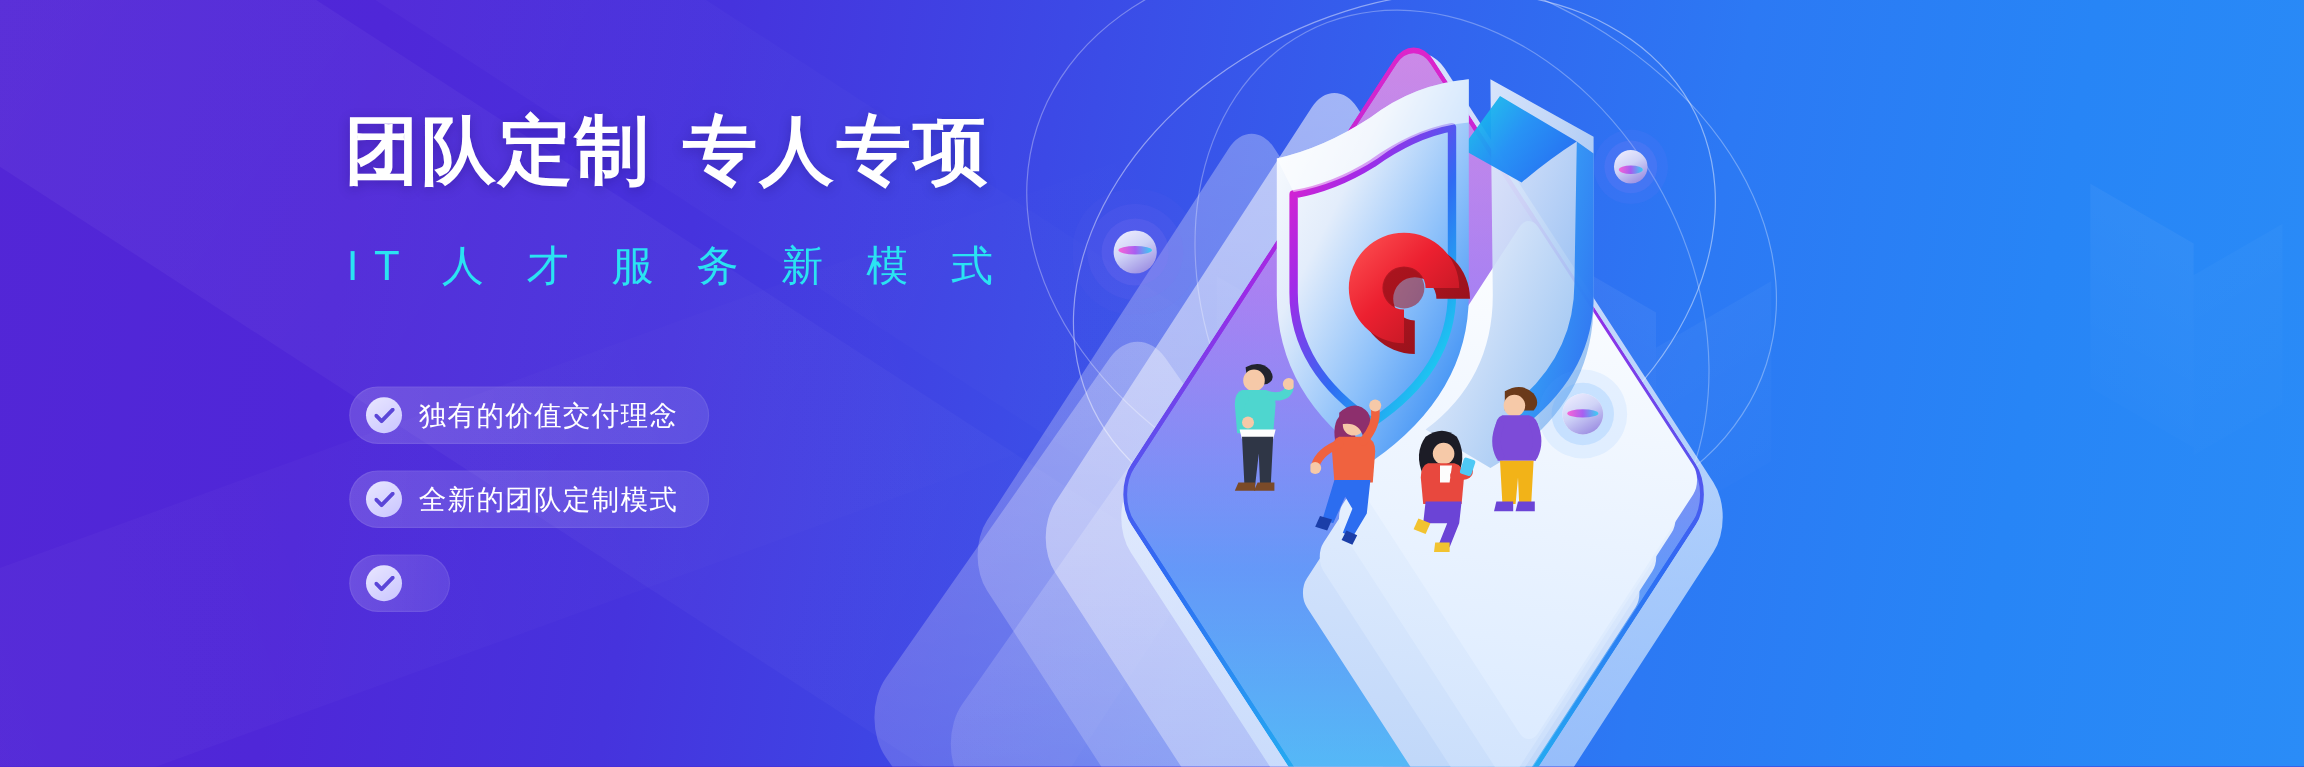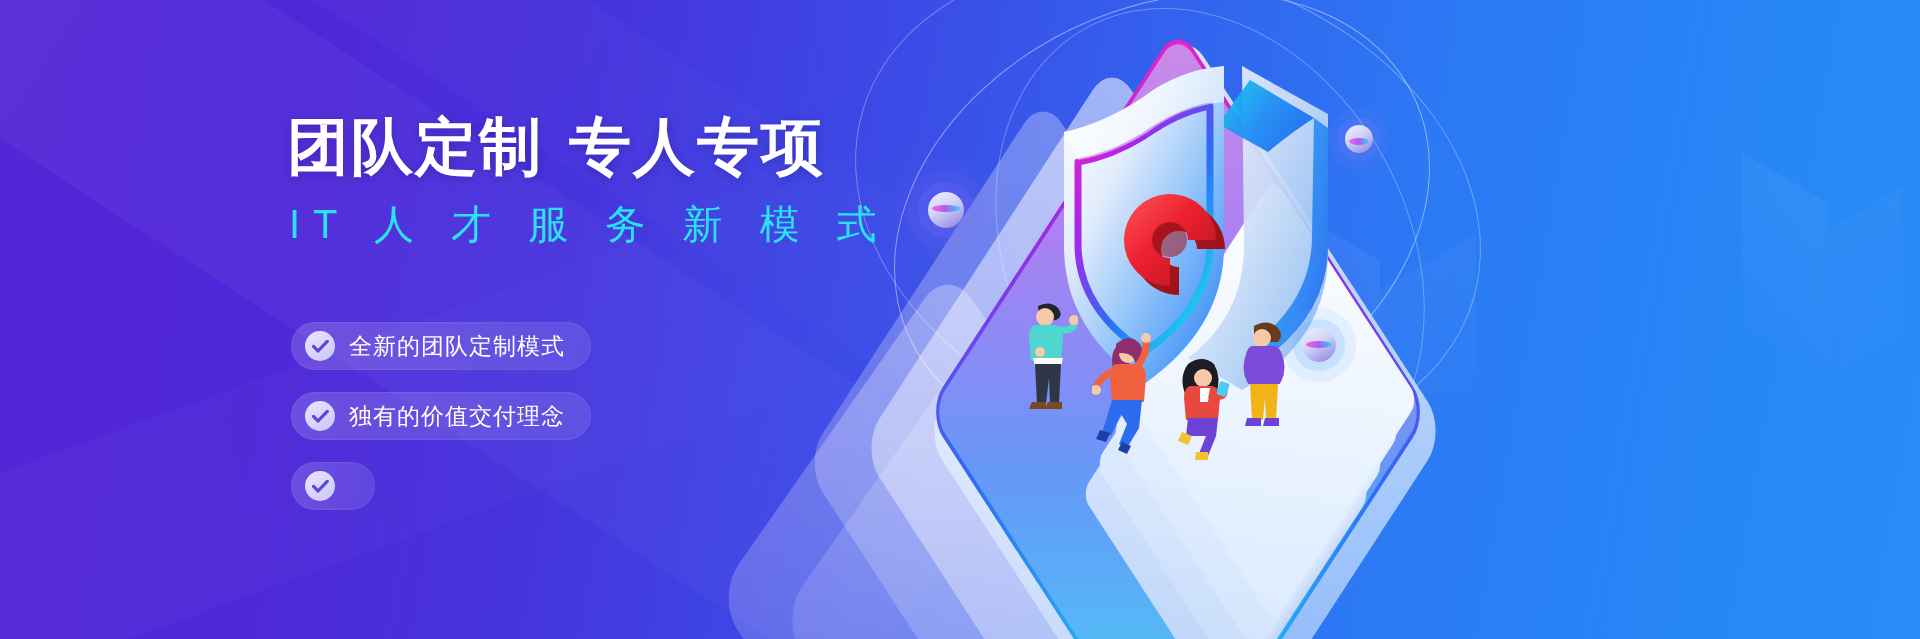--- a/index.html
+++ b/index.html
@@ -60,27 +60,26 @@
           transform:skewY(30deg); }
 
   
   .copy{ position:absolute; left:287px; top:0; width:720px; height:639px; }
 
   .headline{
     position:absolute; top:96px; left:0;
     font-size:62px; font-weight:bold; color:#ffffff;
     letter-spacing:2px; white-space:nowrap; line-height:1;
     text-shadow:0 2px 10px rgba(20,0,80,.25);
-    margin-top:20px;
   }
   .headline .gap{ display:inline-block; width:26px; }
 
   .subhead{
     position:absolute; top:204px; left:2px;
-    font-size:40px; color:#2ae3f2; letter-spacing:13px;
+    font-size:35px; color:#2ae3f2; letter-spacing:13px;
     white-space:nowrap; line-height:1; font-weight:400;
   }
 
   .pill-list{ position:absolute; top:322px; left:4px; }
   .pill{
     display:flex; align-items:center;
     height:48px; padding:0 26px 0 14px; margin-bottom:22px;
     border-radius:26px; width:max-content;
     background:linear-gradient(95deg,rgba(255,255,255,.16),rgba(255,255,255,.10));
     box-shadow:inset 0 0 0 1px rgba(255,255,255,.07);
@@ -334,30 +333,30 @@
     <div class="subhead">IT 人 才 服 务 新 模 式</div>
 
     <div class="pill-list">
 
       <div class="pill">
         <span class="check">
           <svg width="17" height="13" viewBox="0 0 17 13">
             <path d="M1.5 6.4 L6 11 L15.3 1.4" fill="none" stroke="#5b46d8" stroke-width="3.2" stroke-linecap="round" stroke-linejoin="round"></path>
           </svg>
         </span>
-        <span class="pill-label">全新的团队定制模式</span>
+        <span class="pill-label">独有的价值交付理念</span>
       </div>
 
       <div class="pill">
         <span class="check">
           <svg width="17" height="13" viewBox="0 0 17 13">
             <path d="M1.5 6.4 L6 11 L15.3 1.4" fill="none" stroke="#5b46d8" stroke-width="3.2" stroke-linecap="round" stroke-linejoin="round"></path>
           </svg>
         </span>
-        <span class="pill-label">独有的价值交付理念</span>
+        <span class="pill-label">全新的团队定制模式</span>
       </div>
 
       <div class="pill">
         <span class="check">
           <svg width="17" height="13" viewBox="0 0 17 13">
             <path d="M1.5 6.4 L6 11 L15.3 1.4" fill="none" stroke="#5b46d8" stroke-width="3.2" stroke-linecap="round" stroke-linejoin="round"></path>
           </svg>
         </span>
       </div>
 

